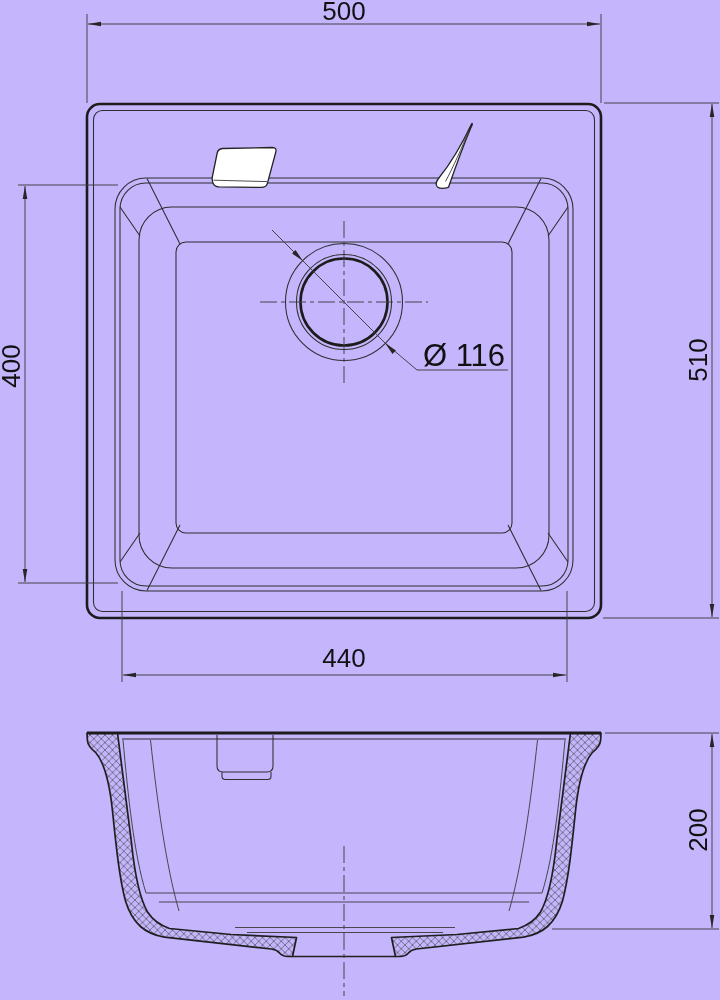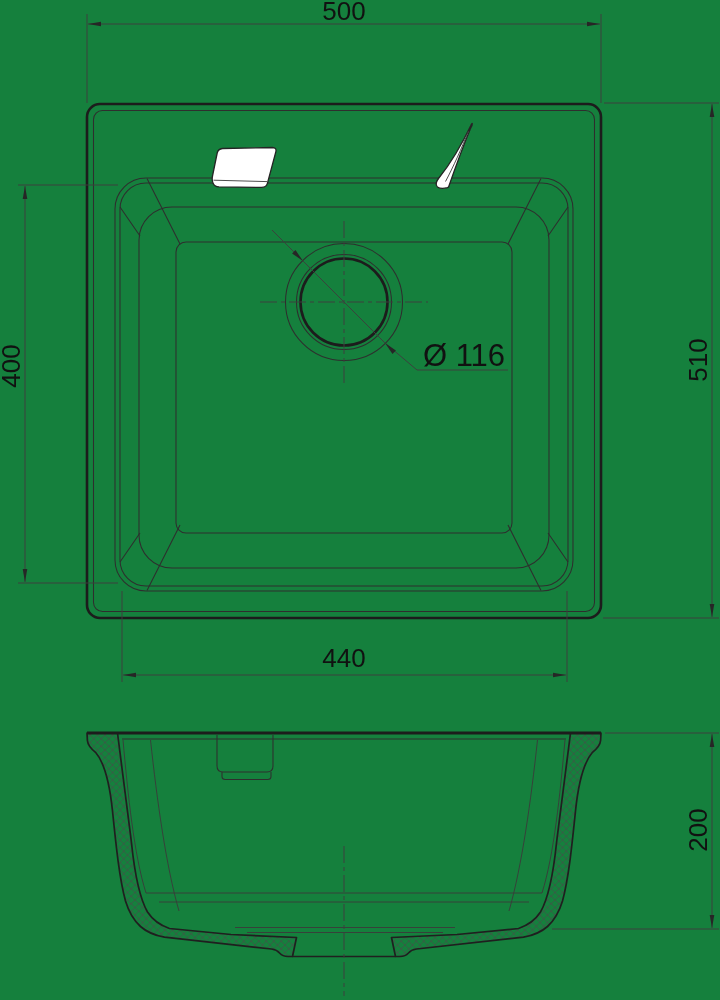--- a/index.html
+++ b/index.html
@@ -1,16 +1,16 @@
 <!DOCTYPE html>
 <html><head>
 <meta charset="utf-8">
 <style>
   html,body{margin:0;padding:0;background:#ffffff;}
-  .canvas{width:720px;height:1000px;background:#15803d;position:relative;overflow:hidden;}
+  .canvas{width:720px;height:1000px;background:#c4b5fd;position:relative;overflow:hidden;}
   svg{display:block;}
   .thick{fill:none;stroke:#1c1c1c;stroke-width:2.6;stroke-linejoin:round;}
   .t3{fill:none;stroke:#1c1c1c;stroke-width:3;stroke-linecap:butt;}
   .med{fill:none;stroke:#202020;stroke-width:1.5;stroke-linejoin:round;}
   .thin{fill:none;stroke:#2e2e2e;stroke-width:1.05;stroke-linejoin:round;}
   .vthin{fill:none;stroke:#3a3a3a;stroke-width:0.9;}
   .dim{fill:none;stroke:#3d3d3d;stroke-width:0.95;}
   .cl{fill:none;stroke:#3d3d3d;stroke-width:0.95;stroke-dasharray:17 4 4 4;}
   .arr{fill:#262626;stroke:none;}
   .hatch{fill:url(#xh);stroke:#1f1f1f;stroke-width:1.7;stroke-linejoin:round;}

